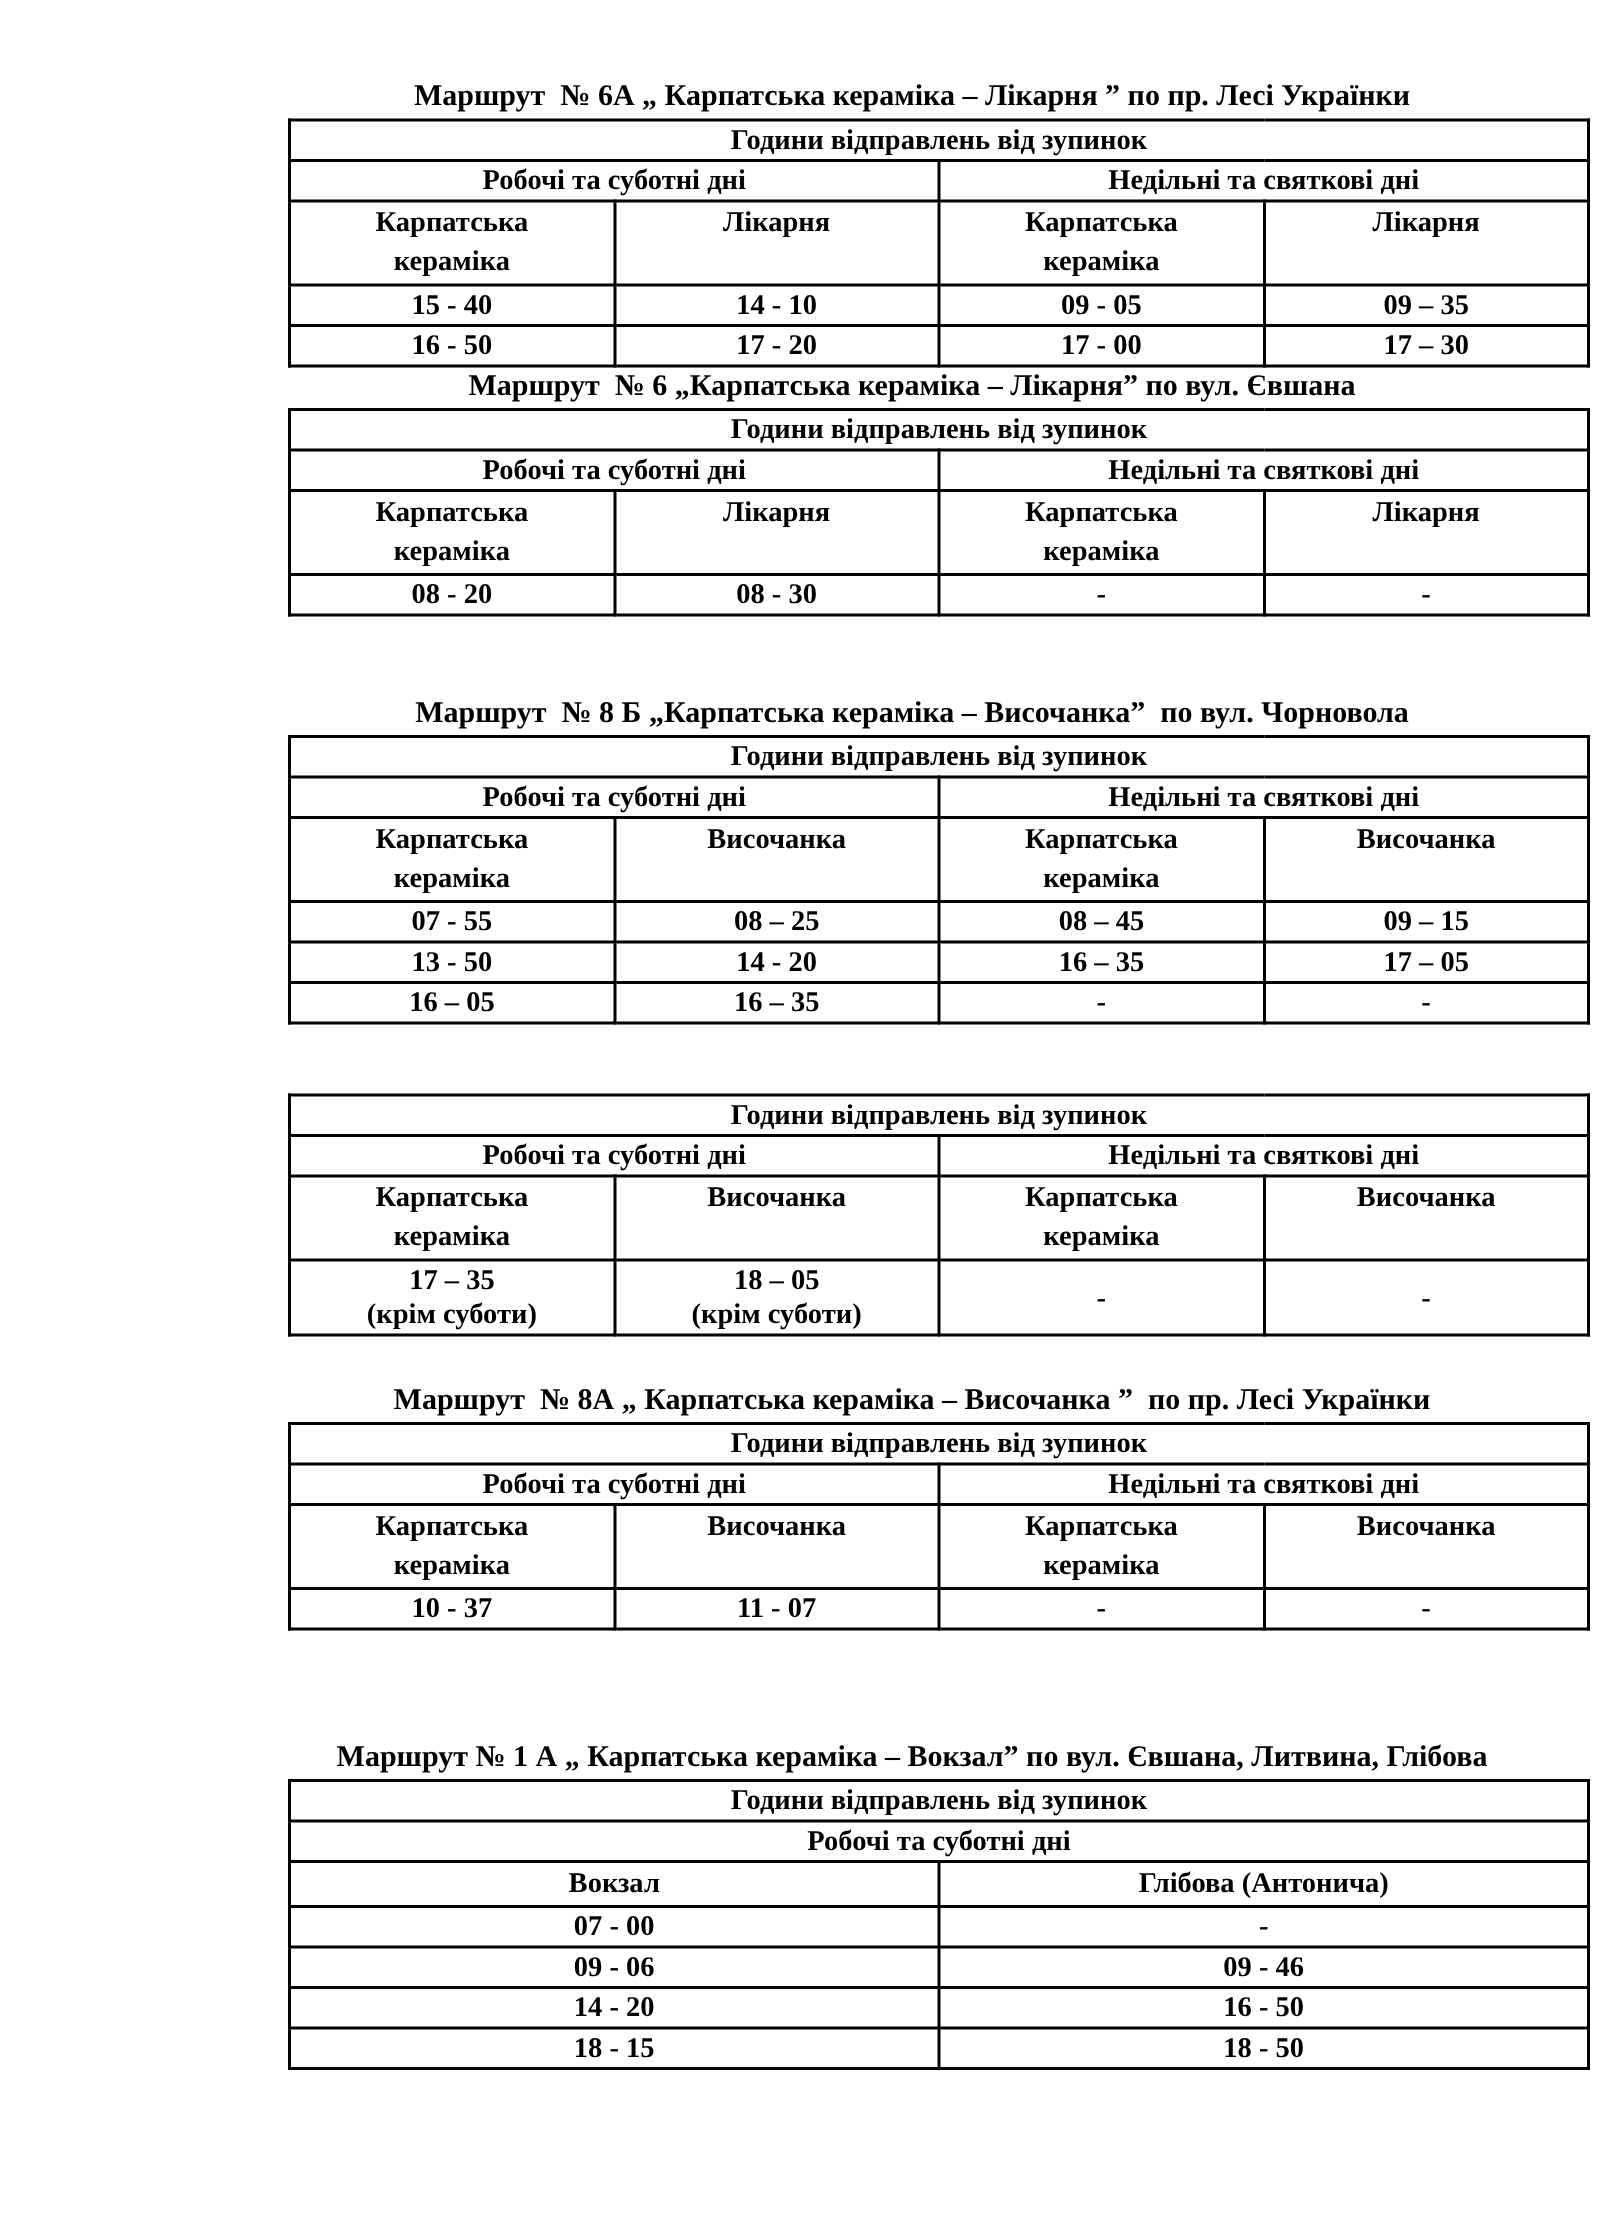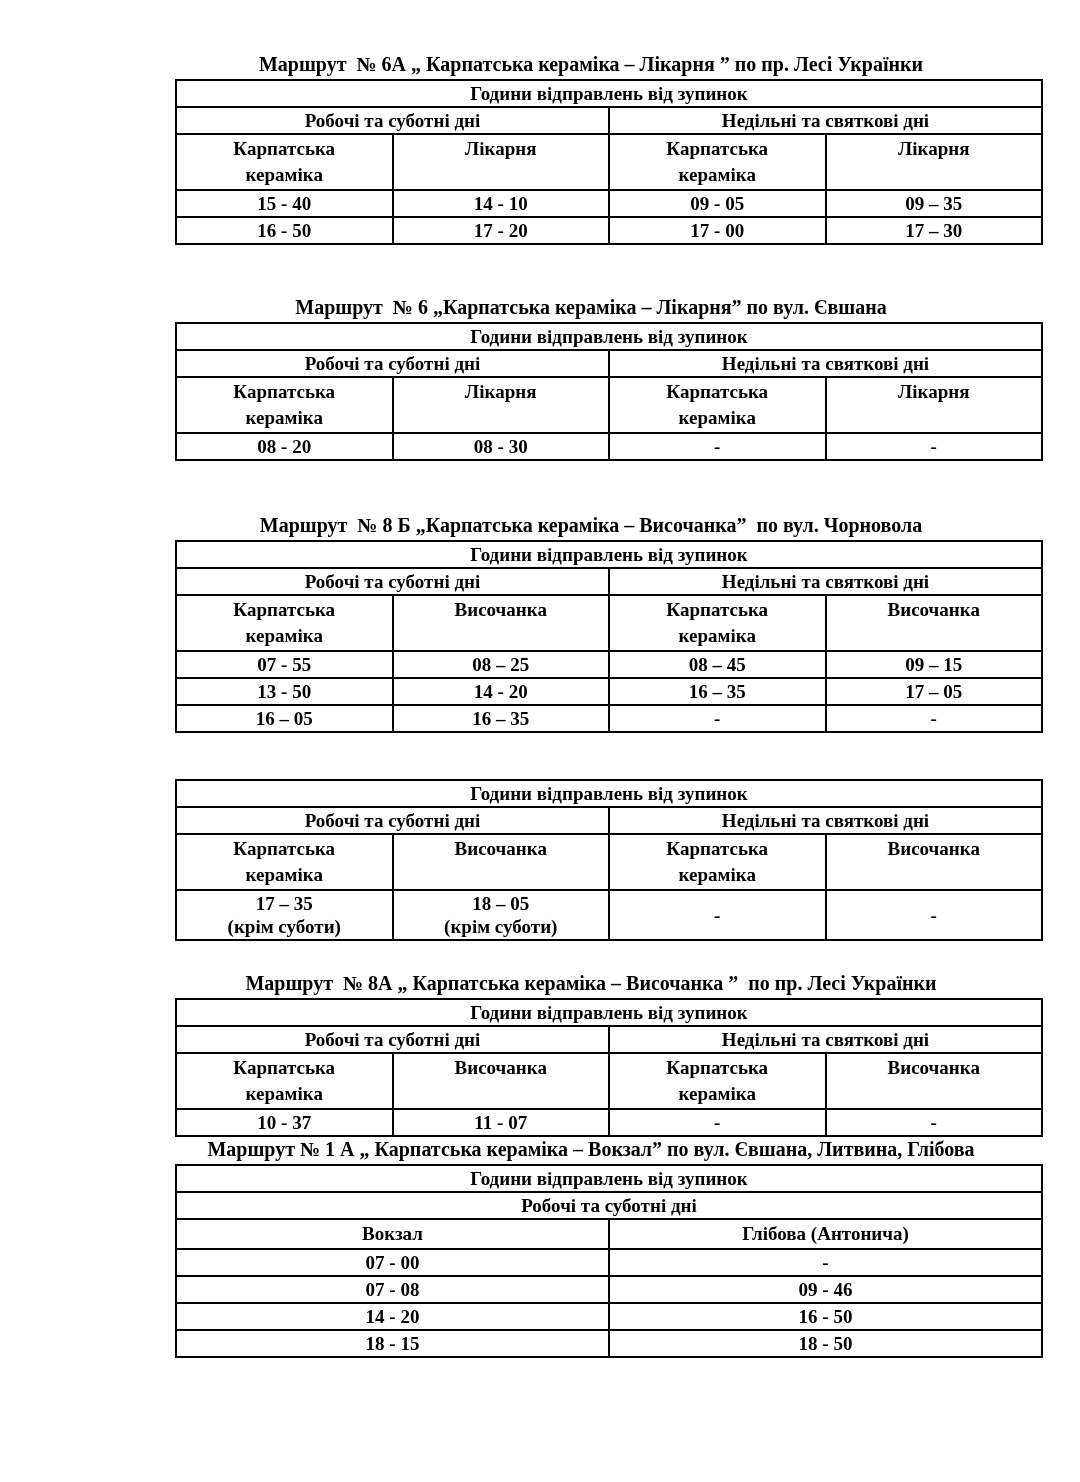--- a/index.html
+++ b/index.html
@@ -4,21 +4,21 @@
 <style>
   html, body { margin:0; padding:0; }
   body {
     width:1080px; height:1482px;
     background:#ffffff; color:#000;
     font-family:"Liberation Serif","DejaVu Serif",serif;
     font-weight:700;
     overflow:hidden;
   }
   .page { position:relative; width:1080px; height:1482px; }
-  .route { display:block; }
+  .route { display:block;padding-left:17px; }
   .route-title {
     margin-left:175px; width:832px;
     text-align:center; white-space:pre;
     font-size:20px; line-height:24px; font-weight:700;
     margin-bottom:3px;
   }
   table.schedule {
     margin-left:175px; width:868px;
     border-collapse:collapse; table-layout:fixed;
   }
@@ -26,25 +26,25 @@
     border:2px solid #000;
     text-align:center; vertical-align:middle;
     padding:1px 2px;
     font-size:19px; line-height:23px; font-weight:700;
     white-space:pre-line;
     overflow:hidden;
   }
   tr.hours-row td, tr.days-row td { line-height:23px; }
   tr.stops-row td { vertical-align:top; line-height:26px; }
   .mt-1 { margin-top:52px; }
-  .mt-2 { margin-top:50px; }
+  .mt-2 { }
   .mt-3 { margin-top:52px; }
   .mt-4 { margin-top:46px; }
   .mt-5 { margin-top:30px; }
-  .mt-6 { }
+  .mt-6 { margin-top:72px; }
 </style>
 </head>
 <body>
 
 <div class="page">
 
   <section class="route mt-1">
     <div class="route-title">Маршрут  № 6А „ Карпатська кераміка – Лікарня ” по пр. Лесі Українки</div>
     <table class="schedule">
         <colgroup>
@@ -254,21 +254,21 @@
           </tr>
           <tr class="stops-row">
             <td>Вокзал</td>
             <td>Глібова (Антонича)</td>
           </tr>
           <tr class="time-row">
             <td>07 - 00</td>
             <td>-</td>
           </tr>
           <tr class="time-row">
-            <td>07 - 08</td>
+            <td>09 - 06</td>
             <td>09 - 46</td>
           </tr>
           <tr class="time-row">
             <td>14 - 20</td>
             <td>16 - 50</td>
           </tr>
           <tr class="time-row">
             <td>18 - 15</td>
             <td>18 - 50</td>
           </tr>

